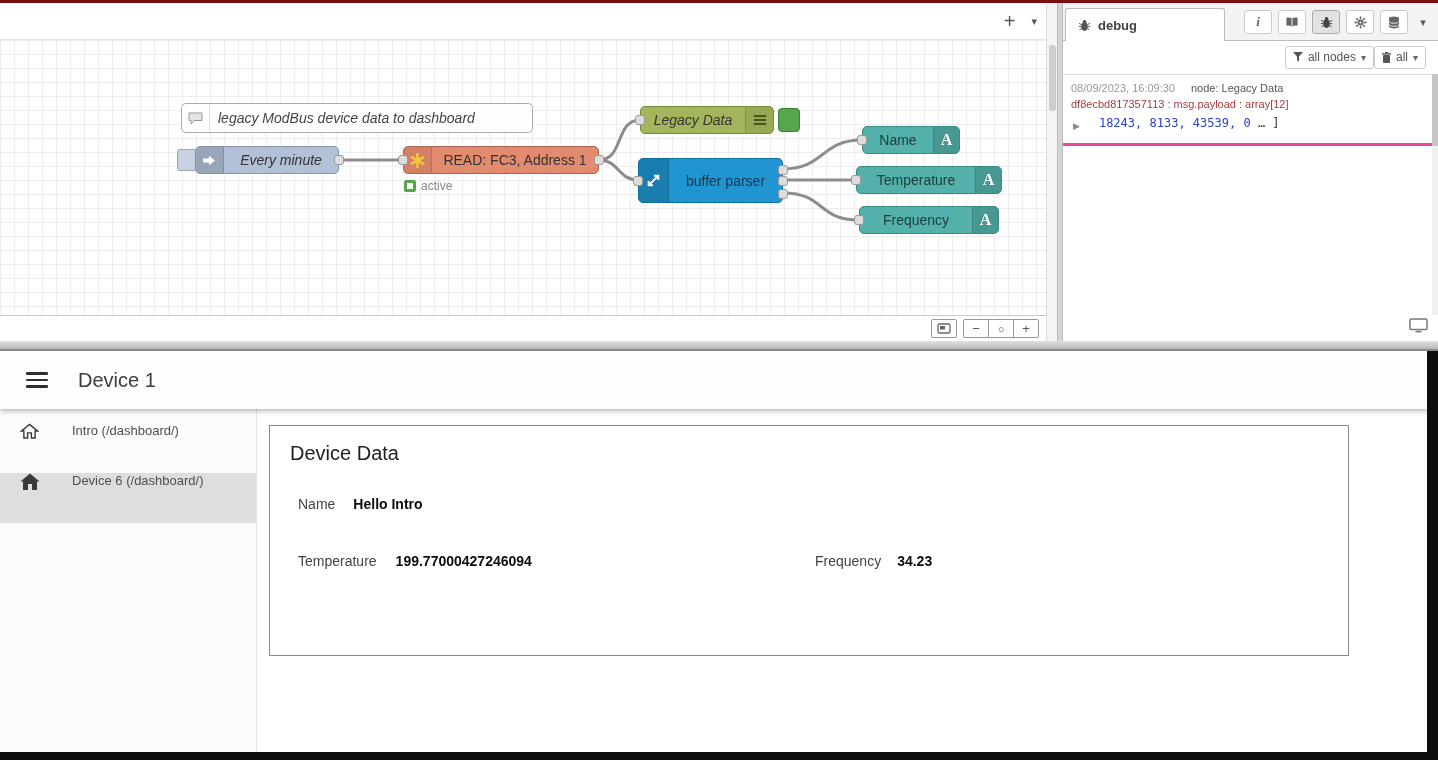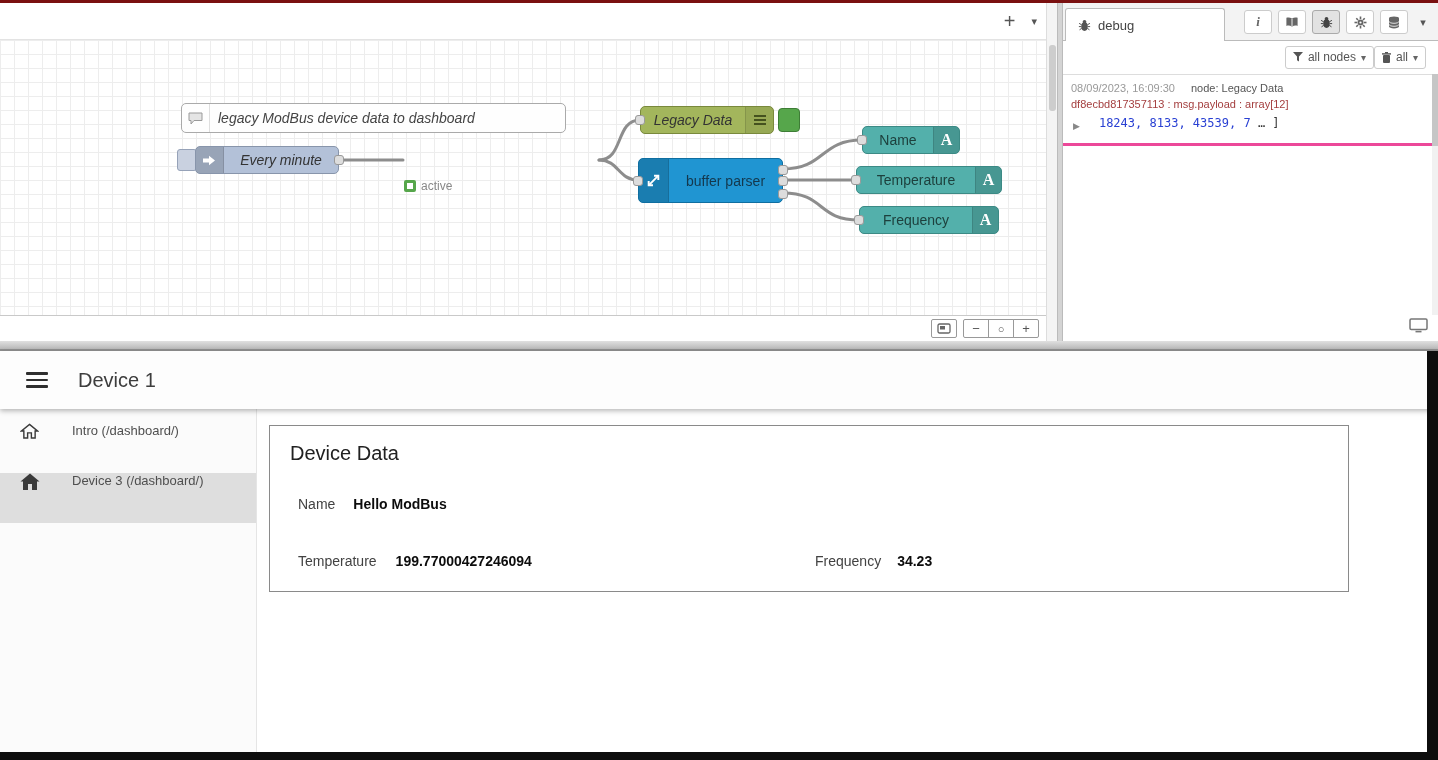--- a/index.html
+++ b/index.html
@@ -28,21 +28,21 @@
 
   .node { position:absolute; height:28px; border:1px solid #999; border-radius:5px; display:flex; align-items:stretch; font-size:14px; color:#333; }
   .node .label { flex:1; display:flex; align-items:center; justify-content:center; padding:0 8px; white-space:nowrap; }
   .istrip { width:28px; display:flex; align-items:center; justify-content:center; background:rgba(0,0,0,0.07); }
   .istrip.left { border-right:1px solid rgba(0,0,0,0.12); border-radius:4px 0 0 4px; }
   .istrip.right { border-left:1px solid rgba(0,0,0,0.12); border-radius:0 4px 4px 0; }
   .port { position:absolute; width:10px; height:10px; background:#ddd; border:1px solid #999; border-radius:3px; }
   .port.in { left:-6px; top:50%; margin-top:-5px; }
   .port.out { right:-6px; top:50%; margin-top:-5px; }
 
-  .node-comment { left:181px; top:63px; width:385px; height:30px; background:#fefefe; border-color:#aaa; }
+  .node-comment { left:181px; top:63px; width:352px; height:30px; background:#fefefe; border-color:#aaa; }
   .node-comment .label { font-style:italic; color:#444; justify-content:flex-start; }
 
   .inject-btn { position:absolute; left:177px; top:109px; width:20px; height:22px; background:#c9d1e0; border:1px solid #96a2b8; border-radius:3px; }
   .node-inject { left:195px; top:106px; width:144px; background:#b3c1d8; border-color:#8895ab; }
   .node-inject .label { font-style:italic; }
   .node-inject .istrip { background:rgba(0,0,0,0.15); }
 
   .node-modbus { left:403px; top:106px; width:196px; background:#e28b6e; border-color:#a9674e; }
   .node-status { position:absolute; left:404px; top:139px; display:flex; align-items:center; gap:5px; font-size:12px; color:#888; }
   .status-ring { width:12px; height:12px; border:3px solid #56a64b; border-radius:2px; background:#fff; }
@@ -72,21 +72,21 @@
   .zoom-group .fbtn { border-radius:0; margin-left:-1px; }
   .zoom-group .fbtn:first-child { border-radius:2px 0 0 2px; margin-left:0; }
   .zoom-group .fbtn:last-child { border-radius:0 2px 2px 0; }
 
   
   .v-divider { width:6px; background:#d4d4d4; border-left:1px solid #bbb; border-right:1px solid #bbb; }
 
   
   .sidebar { width:375px; position:relative; background:#fff; }
   .sb-header { height:38px; background:#f3f3f3; border-bottom:1px solid #bbb; display:flex; align-items:flex-end; }
-  .sb-tab { width:160px; height:33px; background:#fff; border:1px solid #bbb; border-bottom:none; border-radius:3px 3px 0 0; margin-left:2px; display:flex; align-items:center; gap:7px; padding:0 12px; font-size:13px; color:#444; position:relative; top:1px; cursor:pointer; }
+  .sb-tab { width:160px; height:33px; background:#fff; border:1px solid #bbb; border-bottom:none; border-radius:3px 3px 0 0; margin-left:2px; display:flex; align-items:center; gap:7px; padding:0 12px; font-size:13px; color:#444; position:relative; top:1px; cursor:pointer;font-weight:bold; }
   .sb-icons { margin-left:auto; display:flex; align-items:center; gap:6px; padding:0 6px 6px 0; }
   .sb-iconbtn { width:28px; height:24px; border:1px solid #ccc; border-radius:3px; background:#fff; display:flex; align-items:center; justify-content:center; color:#666; font-size:13px; cursor:pointer; }
   .sb-iconbtn.pressed { background:#e2e2e2; border-color:#aaa; }
   .sb-caretbtn { width:18px; height:24px; display:flex; align-items:center; justify-content:center; color:#555; font-size:11px; cursor:pointer; }
   .info-i { font-family:"Liberation Serif", serif; font-weight:bold; font-style:italic; }
 
   .sb-filter { height:32px; display:flex; justify-content:flex-end; align-items:center; padding:0 12px; background:#fff; }
   .filter-btn { border:1px solid #ccc; border-radius:3px; background:#fff; height:23px; display:flex; align-items:center; gap:5px; padding:0 7px; font-size:12px; color:#555; cursor:pointer; }
   .filter-btn .caret { font-size:10px; color:#666; }
 
@@ -115,21 +115,21 @@
   .hamburger div { height:2.5px; background:#2f2f2f; margin:4px 0; border-radius:1px; }
   .dash-title { margin-left:30px; font-size:20px; color:#3d3d3d; }
 
   .dash-body { display:flex; height:343px; }
   .dash-sidebar { width:257px; background:#fbfbfb; border-right:1px solid #e5e5e5; padding-top:14px; }
   .nav-item { height:50px; display:flex; align-items:flex-start; padding-left:20px; font-size:13px; color:#4f4f4f; cursor:pointer; }
   .nav-item .nav-icon { width:20px; margin-right:32px; display:flex; }
   .nav-item.selected { background:#dedede; }
 
   .dash-content { flex:1; position:relative; background:#fff; }
-  .card { position:absolute; left:12px; top:16px; width:1080px; height:167px; border:1px solid #8a8a8a; background:#fff; }
+  .card { position:absolute; left:12px; top:16px; width:1080px; height:231px; border:1px solid #8a8a8a; background:#fff; }
   .card-title { position:absolute; left:20px; top:16px; font-size:20px; color:#212121; }
   .frow { position:absolute; display:flex; align-items:baseline; }
   .frow-name { left:28px; top:70px; gap:18px; }
   .frow-temp { left:28px; top:127px; gap:19px; }
   .frow-freq { left:545px; top:127px; gap:16px; }
   .field-label { font-size:14px; color:#424242; }
   .field-value { font-size:14px; font-weight:bold; color:#0c0c0c; }
 
   
   .black-right { position:absolute; top:351px; right:0; width:11px; height:409px; background:#0d0d0d; z-index:6; }
@@ -173,20 +173,34 @@
         <div class="node node-inject">
           <div class="istrip left">
             <svg width="13" height="11" viewBox="0 0 13 11">
                 <path d="M0 3.5 h6 V0.8 l6 4.7 -6 4.7 V7.5 H0 z" fill="#fff"></path>
               </svg>
           </div>
           <div class="label">Every minute</div>
           <div class="port out"></div>
         </div>
 
+        <div class="node node-modbus">
+          <div class="istrip left">
+            <svg width="15" height="15" viewBox="0 0 14 14">
+                <g stroke="#f2c736" stroke-width="2.4" stroke-linecap="round">
+                  <line x1="7" y1="1" x2="7" y2="13"></line>
+                  <line x1="1.8" y1="4" x2="12.2" y2="10"></line>
+                  <line x1="12.2" y1="4" x2="1.8" y2="10"></line>
+                </g>
+              </svg>
+          </div>
+          <div class="label">READ: FC3, Address 1</div>
+          <div class="port in"></div>
+          <div class="port out"></div>
+        </div>
         <div class="node-status">
           <div class="status-ring"></div>
           <span>active</span>
         </div>
 
         <div class="node node-legacy">
           <div class="label">Legacy Data</div>
           <div class="istrip right">
             <svg width="12" height="10" viewBox="0 0 12 10">
                 <g fill="#44511f">
@@ -348,21 +362,21 @@
       <div class="sb-msgs">
         <div class="msg">
           <div class="msg-meta">
             <span class="msg-date">08/09/2023, 16:09:30</span>
             <span class="msg-node">node: Legacy Data</span>
           </div>
           <div class="msg-path">df8ecbd817357113 : msg.payload : array[12]</div>
           <div class="msg-payload">
             <span class="msg-expand">▶</span>
             <div>
-              <div class="pl2"><span>18243, 8133, 43539, 7</span> <span class="brk">… ]</span></div>
+              <div class="pl2"><span>18243, 8133, 43539, 0</span> <span class="brk">… ]</span></div>
             </div>
           </div>
         </div>
       </div>
       <div class="sb-scrollbar">
           <div class="thumb"></div>
         </div>
 
       <div class="sb-foot">
         <svg width="19" height="15" viewBox="0 0 19 15">
@@ -393,29 +407,29 @@
               </svg>
           </span>
           <span>Intro (/dashboard/)</span>
         </div>
         <div class="nav-item selected">
           <span class="nav-icon">
             <svg width="20" height="17" viewBox="0 0 20 17">
                 <path d="M10 0.5 L19.5 8.5 H17 V17 H12 V11 H8 V17 H3 V8.5 H0.5 Z" fill="#3a3a3a"></path>
               </svg>
           </span>
-          <span>Device 3 (/dashboard/)</span>
+          <span>Device 6 (/dashboard/)</span>
         </div>
       </div>
       <div class="dash-content">
         <div class="card">
           <div class="card-title">Device Data</div>
           <div class="frow frow-name">
             <span class="field-label">Name</span>
-            <span class="field-value">Hello ModBus</span>
+            <span class="field-value">Hello Intro</span>
           </div>
           <div class="frow frow-temp">
             <span class="field-label">Temperature</span>
             <span class="field-value">199.77000427246094</span>
           </div>
           <div class="frow frow-freq">
             <span class="field-label">Frequency</span>
             <span class="field-value">34.23</span>
           </div>
         </div>

